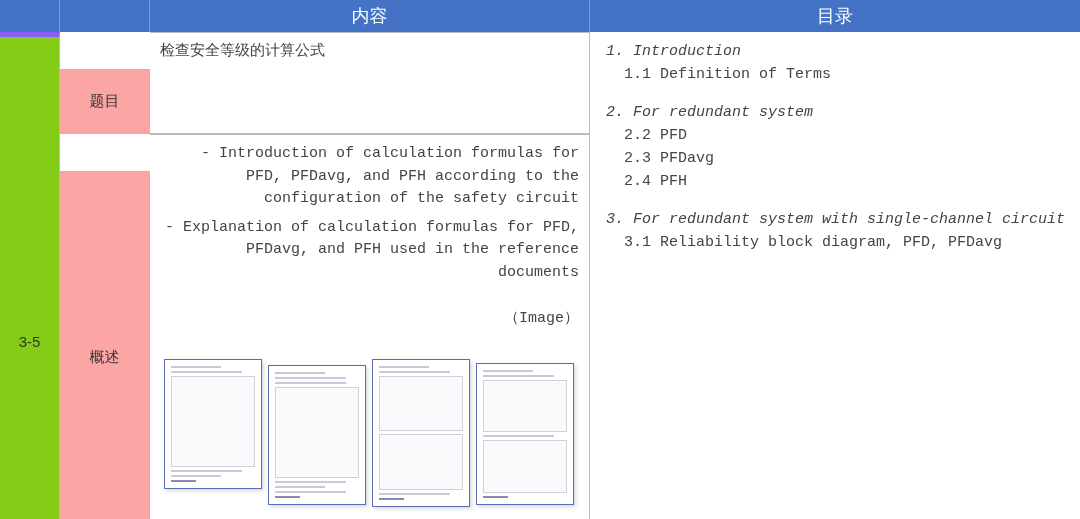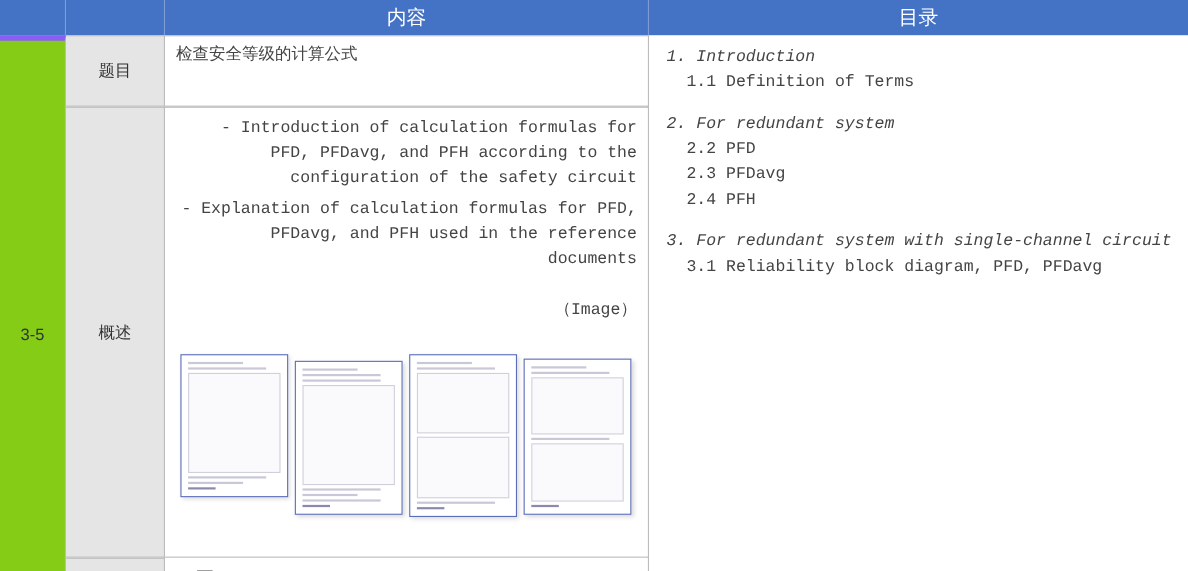--- a/index.html
+++ b/index.html
@@ -1,21 +1,21 @@
 <!DOCTYPE html>
 <html><head>
   <meta charset="utf-8">
   <style>
     * { box-sizing: border-box; margin: 0; padding: 0; }
     body { font-family: "Microsoft YaHei", "SimSun", sans-serif; font-size: 15px; color: #333; background: #fff; }
     .table { display: grid; grid-template-columns: 60px 90px 440px 1fr; width: 1080px; }
     .header-cell { background: #4472c4; color: #fff; text-align: center; padding: 4px 0; font-size: 18px; border-right: 1px solid #7f9bd5; }
     .header-right { border-right: none; text-align: center; }
     .row-id { grid-row: span 3; display: flex; align-items: center; justify-content: center; border-right: 1px solid #bbb; border-bottom: 1px solid #bbb; border-top: 5px solid #8b5cf6; background: #84cc16; color: #333; }
-    .label-cell { background: #e5e5e5; border: 1px solid #bbb; border-left: none; text-align: center; padding: 22px 4px; display: flex; align-items: center; justify-content: center; color: #333; }
+    .label-cell { background: #fca5a5; border: 1px solid #bbb; border-left: none; text-align: center; padding: 22px 4px; display: flex; align-items: center; justify-content: center; color: #333; margin-top: 37px; }
     .content-cell { border: 1px solid #bbb; border-left: none; padding: 8px 10px; font-family: "Courier New", monospace; color: #444; font-size: 15px; line-height: 1.5; }
     .title-cell { padding: 6px 10px; font-family: "SimSun", serif; }
     .toc-cell { grid-row: span 3; border-bottom: 1px solid #bbb; padding: 8px 10px 8px 16px; font-family: "Courier New", monospace; color: #444; font-size: 15px; line-height: 1.55; }
     .overview-content { min-height: 410px; }
     .overview-wrap { display: flex; flex-direction: column; gap: 4px; text-align: right; }
     .bullet { padding-left: 1.2em; text-indent: -1.2em; margin-bottom: 2px; }
     .image-label { margin-top: 18px; margin-bottom: 24px; }
     .thumbs { display: flex; gap: 6px; align-items: flex-start; padding-left: 4px; }
     .thumb { width: 98px; height: 130px; border: 1px solid #5b6cb8; background: #fff; box-shadow: 2px 2px 4px rgba(0,0,0,0.15); position: relative; overflow: hidden; }
     .thumb-inner { position: absolute; inset: 6px; display: flex; flex-direction: column; gap: 3px; }

